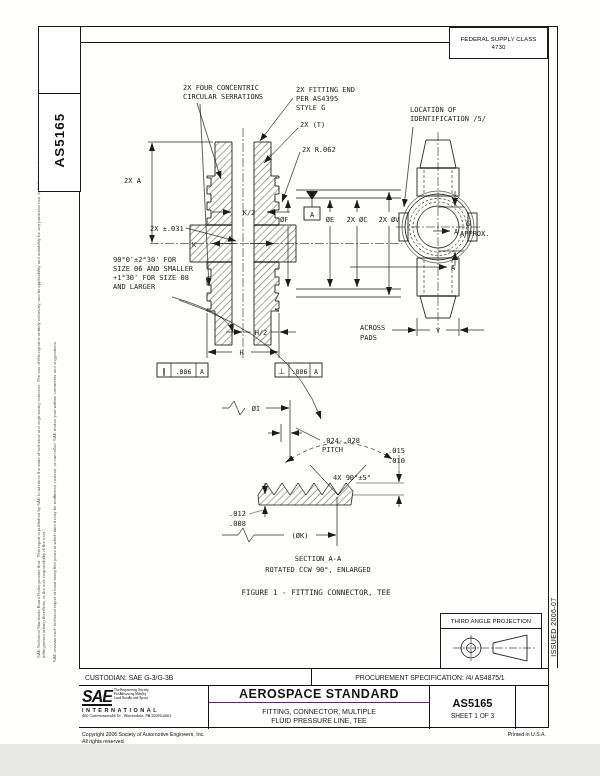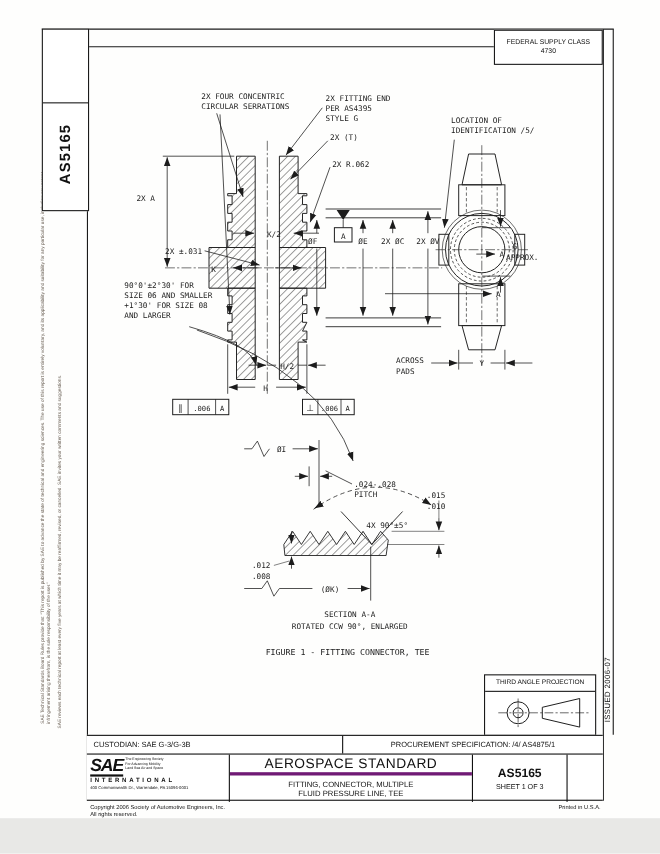--- a/index.html
+++ b/index.html
@@ -22,22 +22,22 @@
   .mn2{left:-203px;top:402px;}
   .proj{position:absolute;left:440px;top:613px;width:100px;height:54px;border:1px solid #1a1a1a;background:#fff;}
   .proj-h{height:14px;border-bottom:1px solid #1a1a1a;display:flex;align-items:center;justify-content:center;font-size:6px;}
   .tb{position:absolute;left:79px;top:668px;width:469px;height:60px;border-top:1px solid #111;border-bottom:1px solid #111;background:#fff;box-sizing:border-box;}
   .tb-r1{display:flex;height:17px;border-bottom:1px solid #111;box-sizing:border-box;}
   .tb-cust{width:233px;border-right:1px solid #111;display:flex;align-items:center;padding-left:6px;font-size:6.8px;box-sizing:border-box;}
   .tb-proc{flex:1;display:flex;align-items:center;justify-content:center;font-size:6.8px;}
   .tb-r2{display:flex;height:43px;}
   .tb-logo{width:130px;border-right:1px solid #111;box-sizing:border-box;padding:2px 3px;position:relative;}
   .tb-ctr{width:221px;border-right:1px solid #111;box-sizing:border-box;}
-  .tb-as{height:16px;border-bottom:3px solid #701a75;display:flex;align-items:center;justify-content:center;
-         font-weight:normal;font-size:12.5px;letter-spacing:.5px;font-family:"Liberation Sans",sans-serif;}
+  .tb-as{height:16px;border-bottom:1px solid #701a75;display:flex;align-items:center;justify-content:center;
+         font-weight:bold;font-size:12.5px;letter-spacing:.5px;font-family:"Liberation Sans",sans-serif;}
   .tb-tt{font-size:7px;text-align:center;line-height:9px;padding-top:4px;}
   .tb-num{width:86px;border-right:1px solid #111;box-sizing:border-box;display:flex;flex-direction:column;align-items:center;justify-content:center;}
   .tb-num .n{font-weight:bold;font-size:11px;}
   .tb-num .s{font-size:6.5px;margin-top:3px;}
   .tb-empty{flex:1;}
   .sae-word{font-style:italic;font-weight:900;font-size:16px;display:inline-block;letter-spacing:-1px;
             border-bottom:2px solid #111;line-height:15px;}
   .sae-tag{display:inline-block;vertical-align:top;font-size:3.2px;line-height:3.8px;margin-left:2px;margin-top:1px;}
   .sae-int{font-size:5.5px;font-weight:bold;letter-spacing:2.5px;margin-top:1px;}
   .sae-addr{font-size:3.8px;margin-top:1px;}

